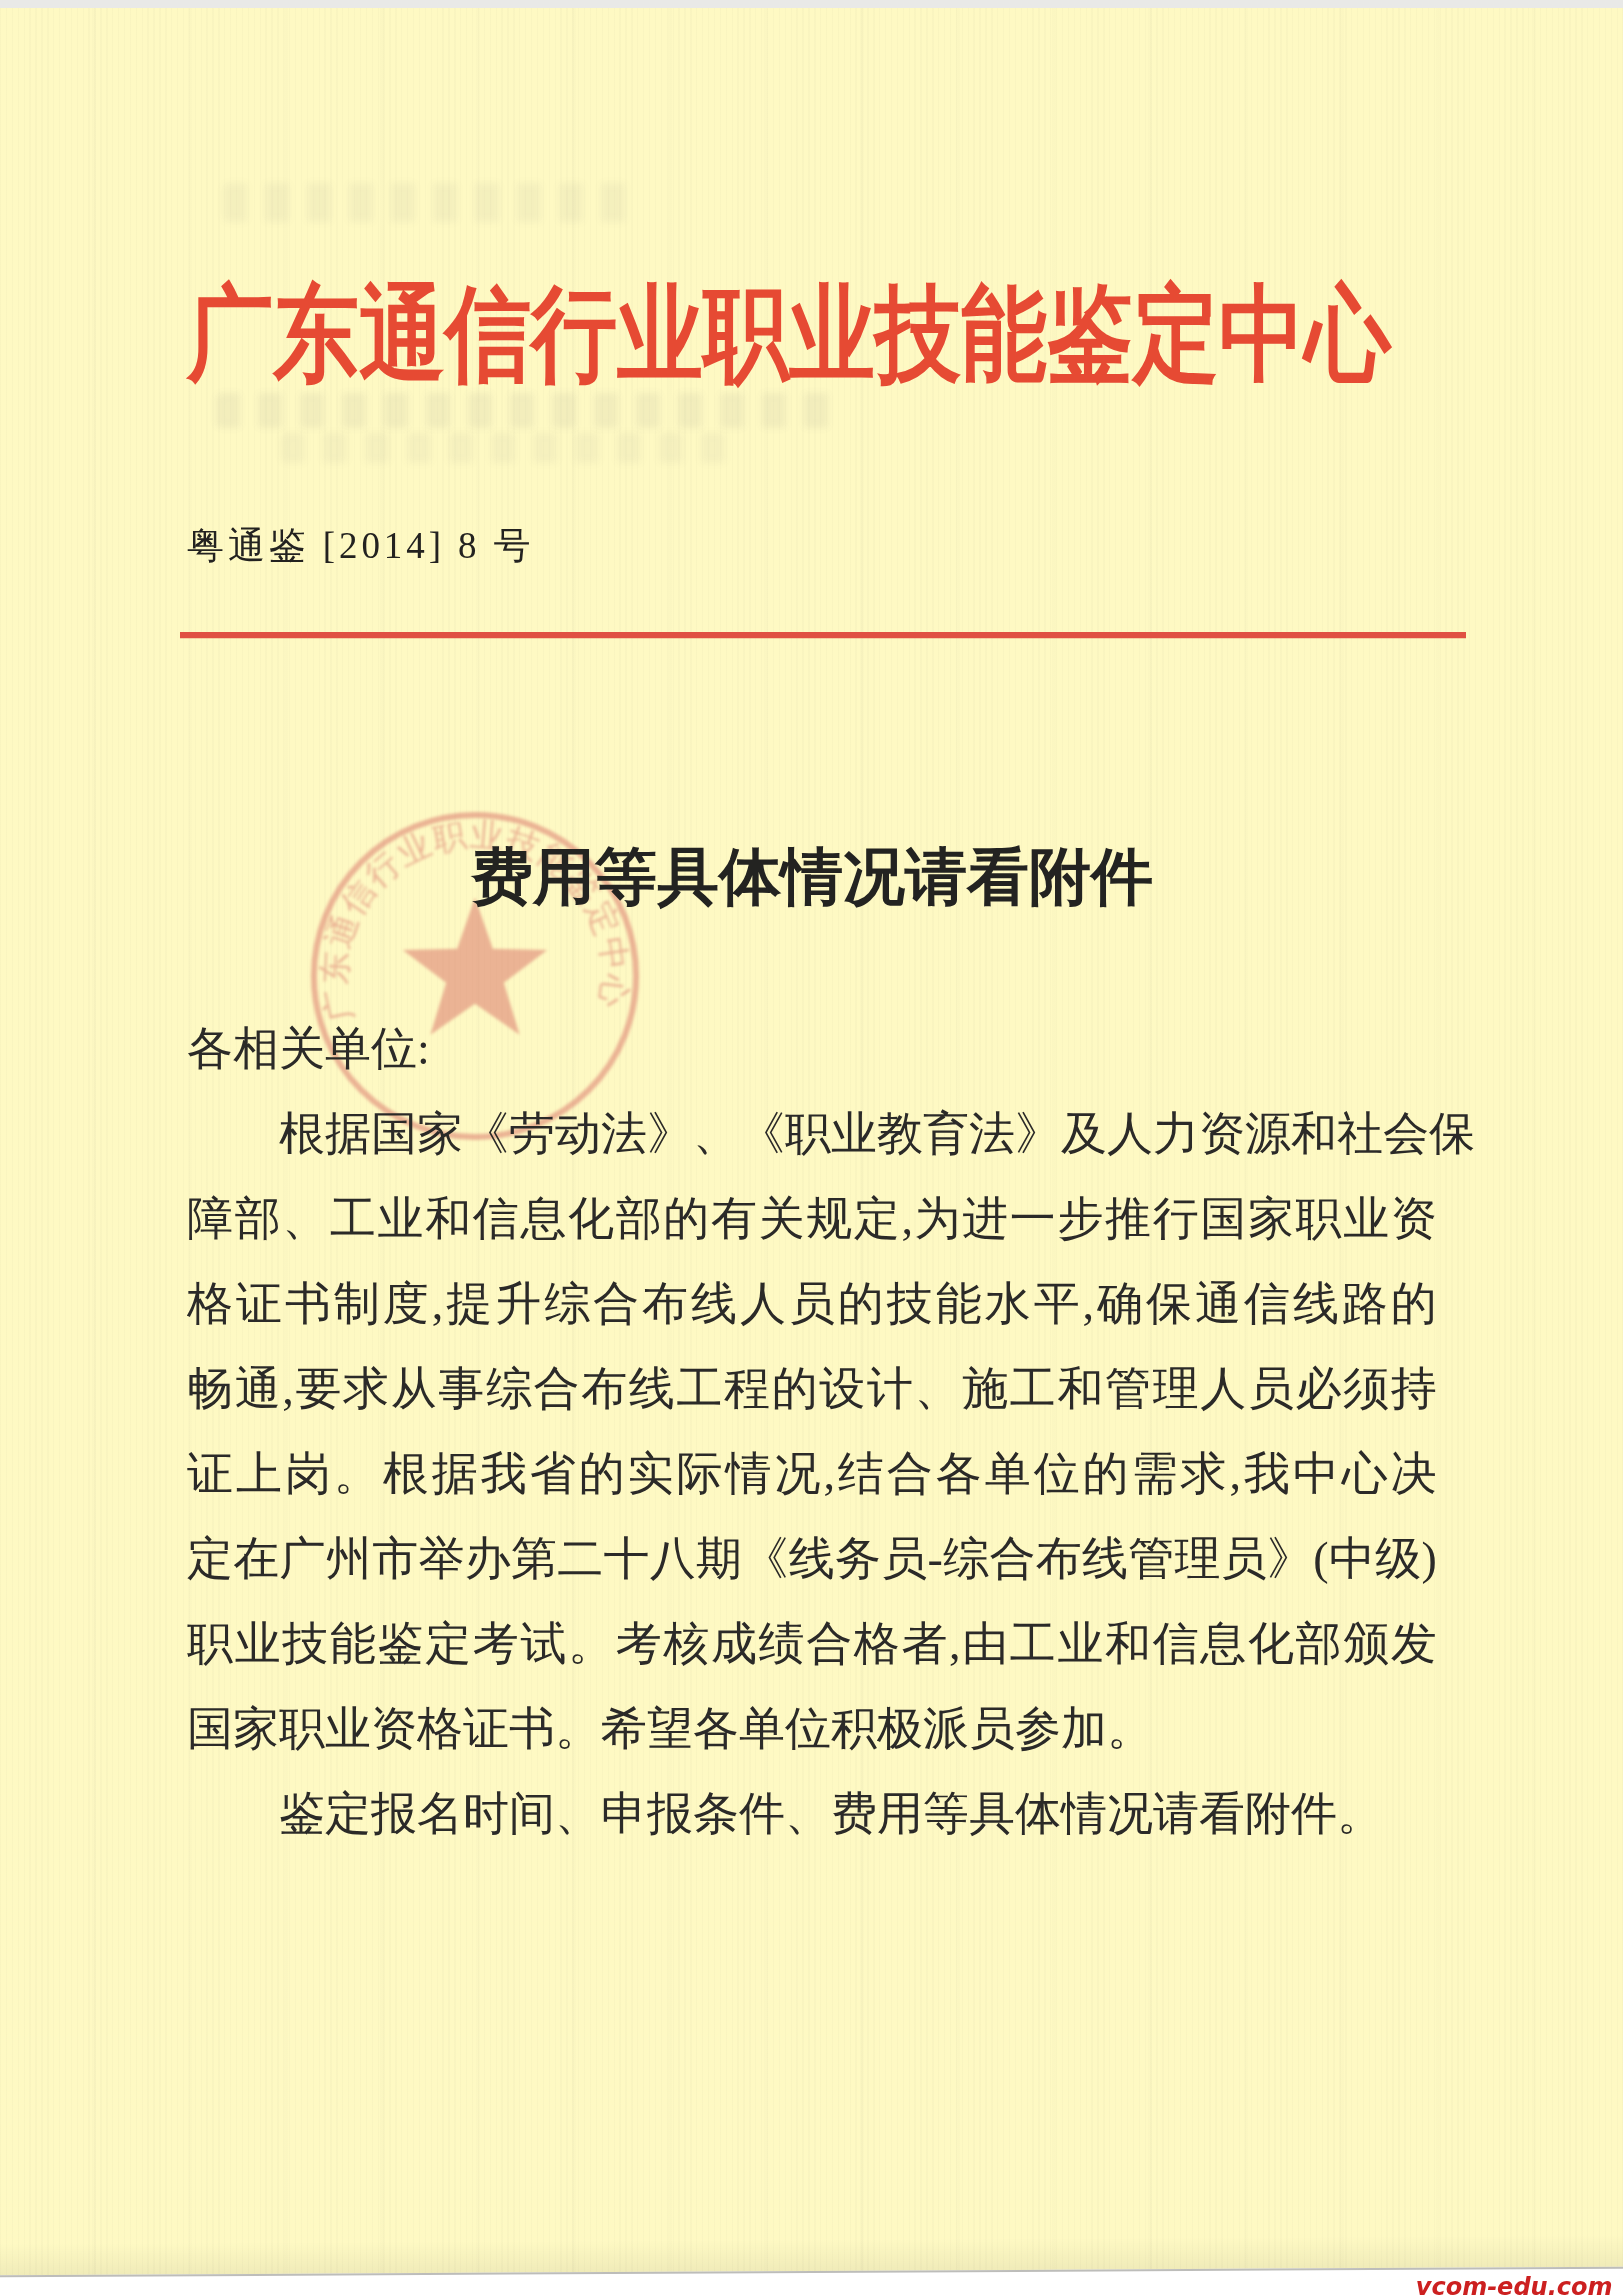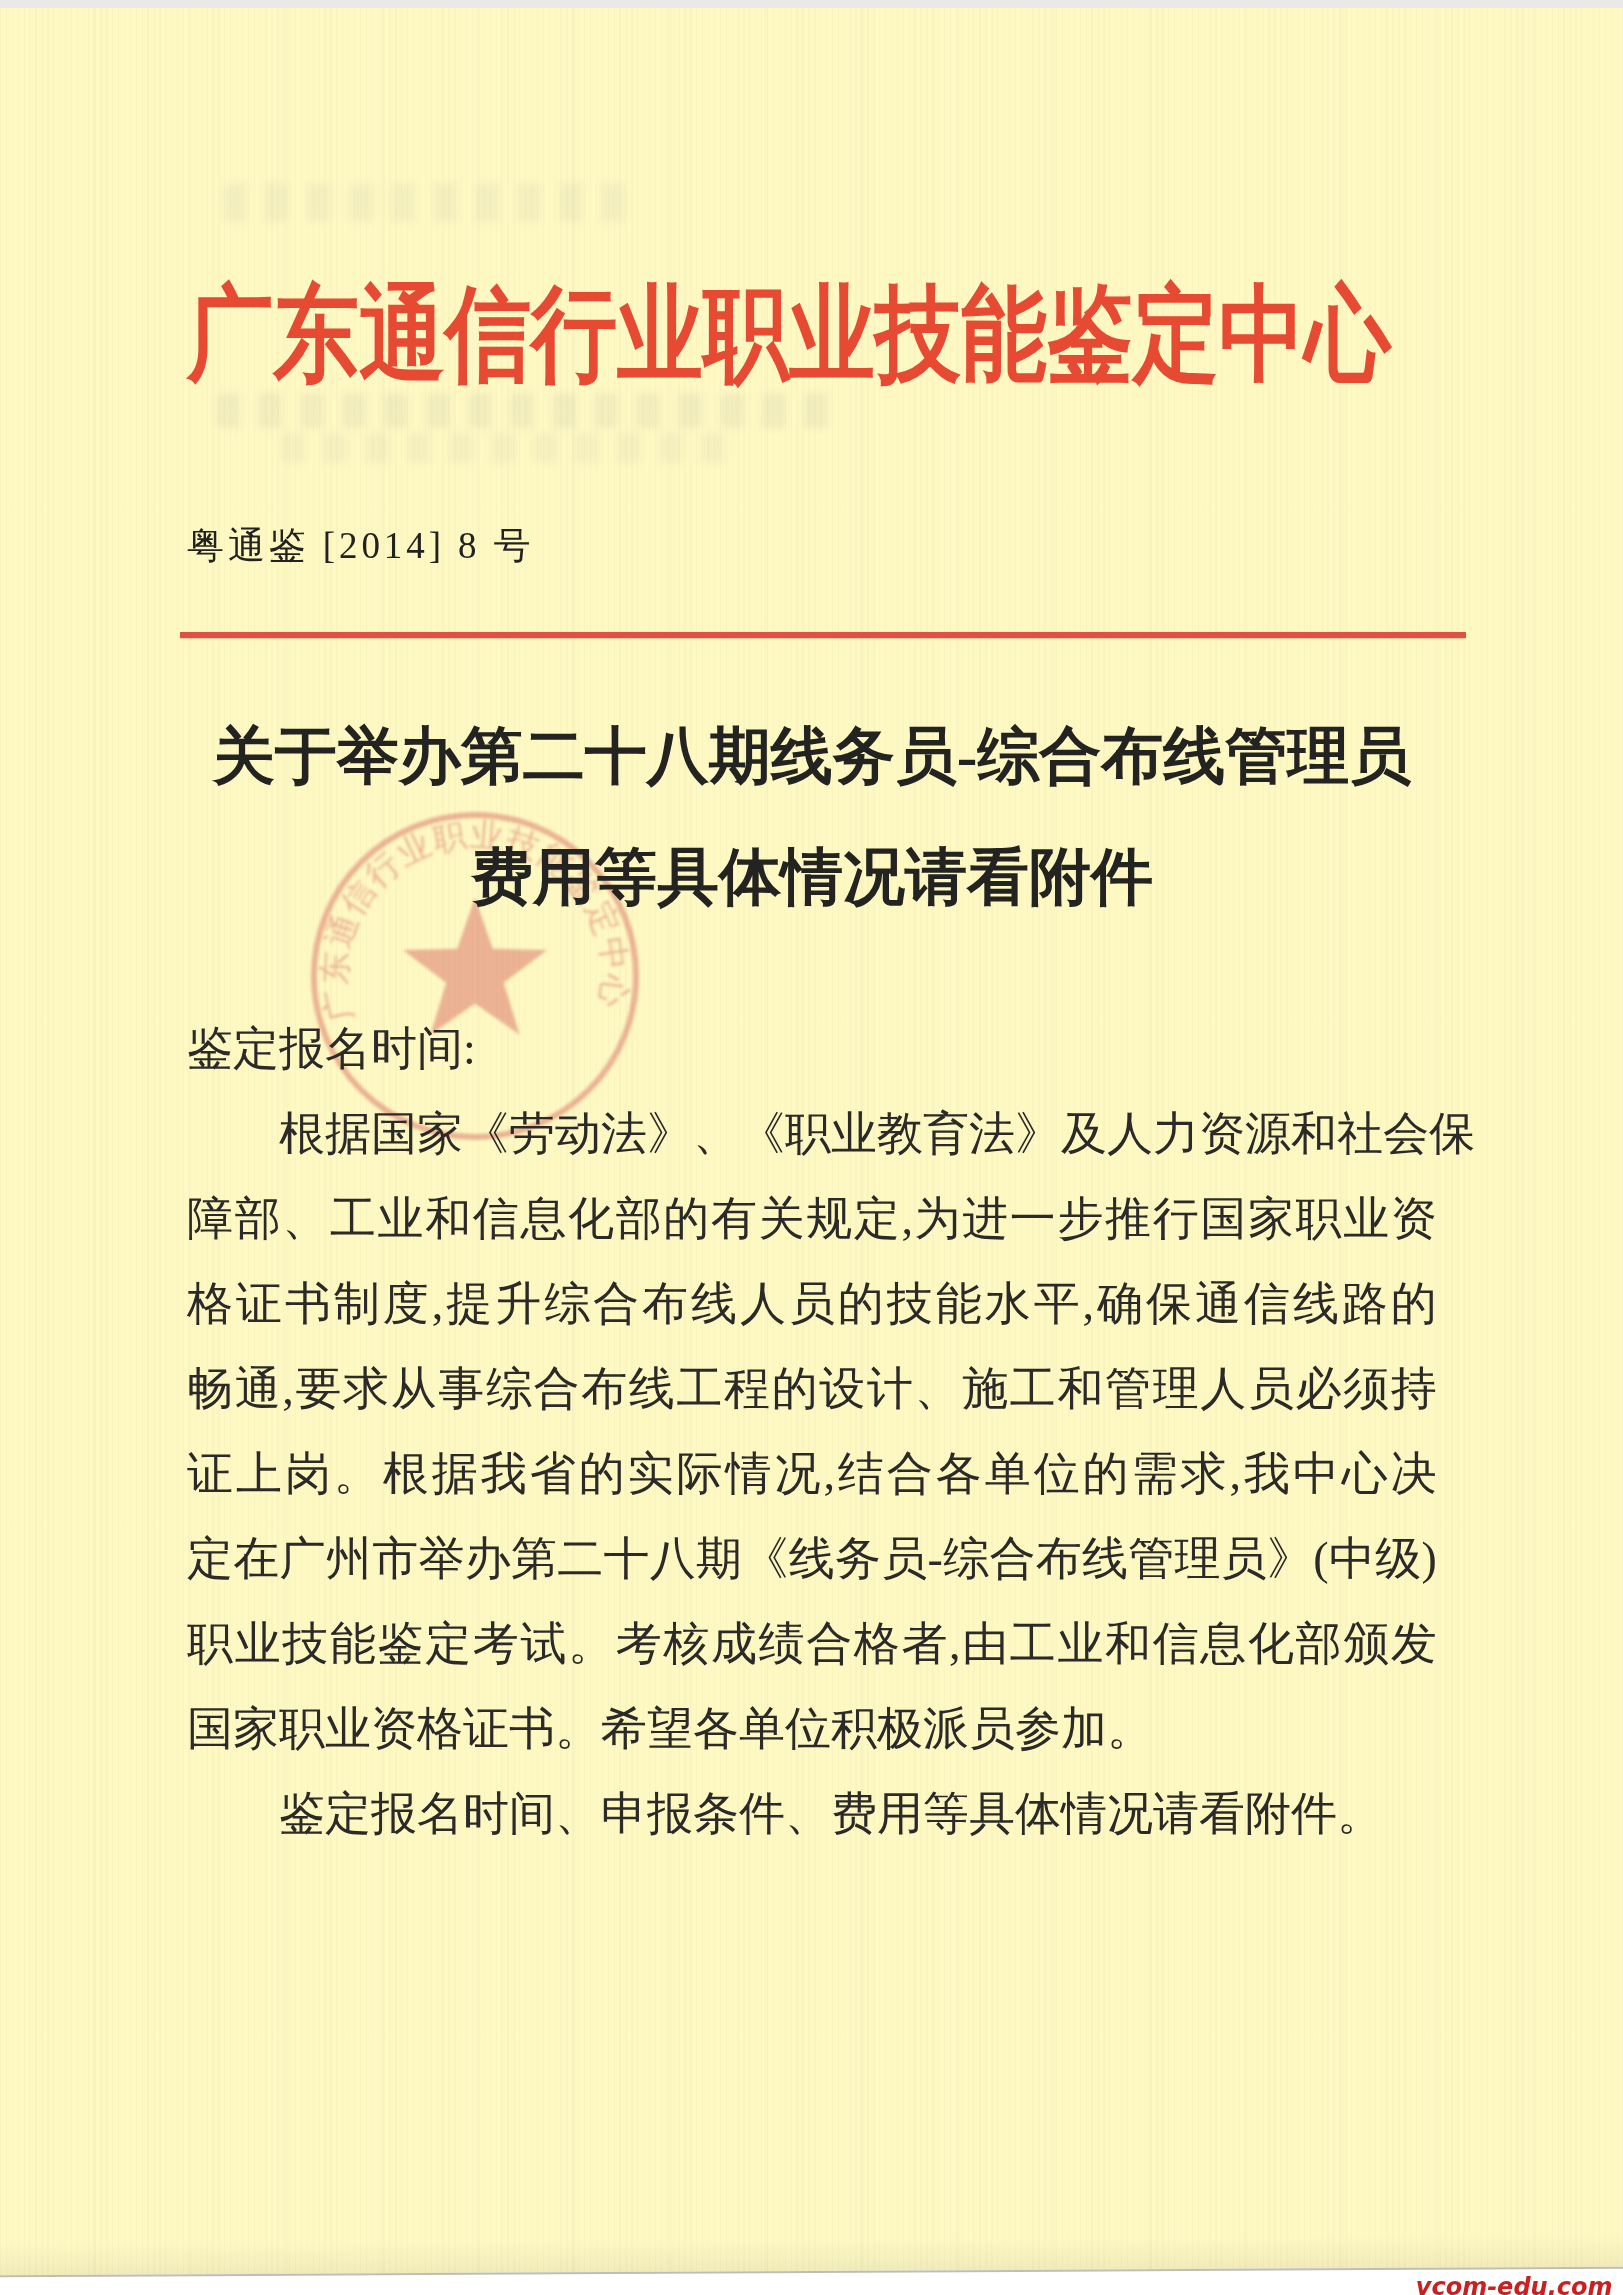--- a/index.html
+++ b/index.html
@@ -122,25 +122,24 @@
         <path id="seal-arc" d="M 73,322 A 195,195 0 1 1 439,322" fill="none"></path>
       </defs>
       <circle cx="256" cy="256" r="244" fill="none" stroke="#dc7b6e" stroke-width="9"></circle>
       <polygon points="256,137 283,214.8 365.4,216.5 299.7,266.2 323.6,345 256,298 188.4,345 212.3,266.2 146.6,216.5 229,214.8" fill="#dc7b6e"></polygon>
       <text font-size="50" fill="#dc7b6e" letter-spacing="2" font-family="Liberation Serif, DejaVu Serif, serif">
         <textPath href="#seal-arc" startOffset="2">广东通信行业职业技能鉴定中心</textPath>
       </text>
     </svg>
   </div>
 
-  <h2 class="doc-title title-1">关于举办第二十八期线务员-综合布线管理员</h2>
   <h2 class="doc-title title-2">费用等具体情况请看附件</h2>
 
   <div class="body-block">
-    <div class="line">鉴定报名时间:</div>
+    <div class="line">各相关单位:</div>
     <div class="line jus ind">
         <span>根</span>
         <span>据</span>
         <span>国</span>
         <span>家</span>
         <span>《</span>
         <span>劳</span>
         <span>动</span>
         <span>法</span>
         <span>》</span>

